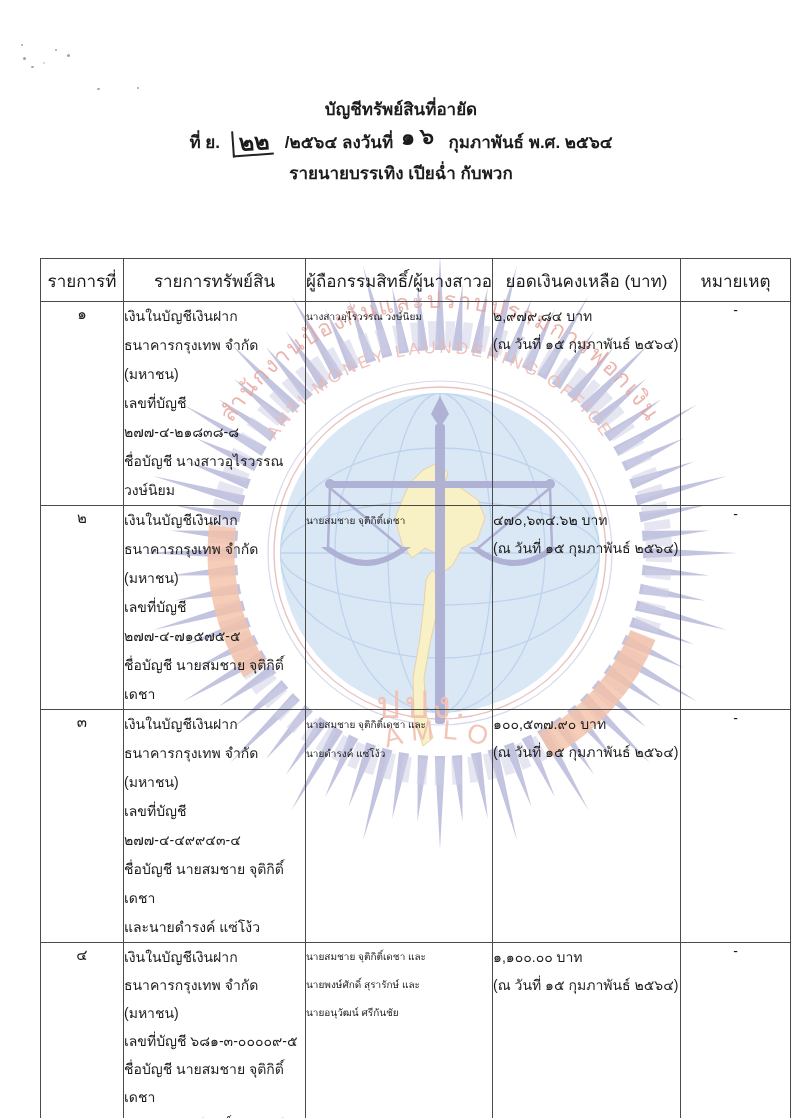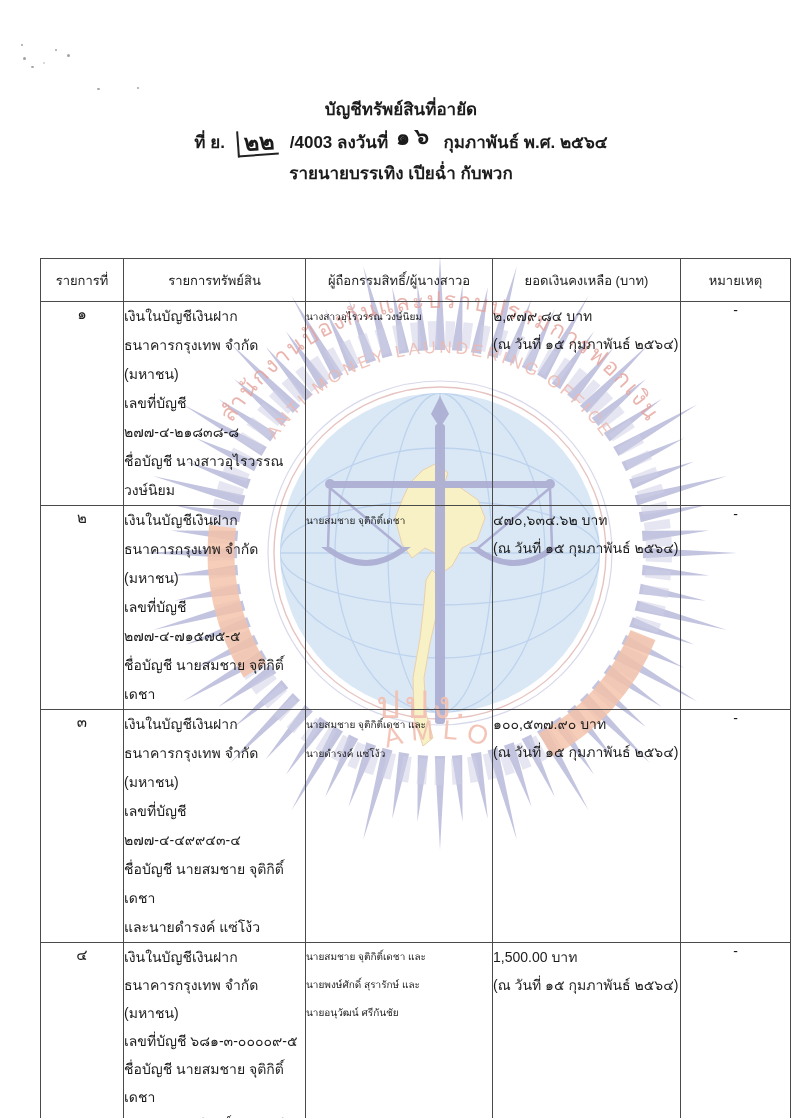--- a/index.html
+++ b/index.html
@@ -32,21 +32,21 @@
   
   table.assets {
     position:absolute; left:40px; top:258px; width:750px; z-index:2;
     border-collapse:collapse; table-layout:fixed; background:transparent;
   }
   table.assets th, table.assets td {
     border:1px solid #4a4a4a; vertical-align:top; padding:0; overflow:hidden;
   }
   table.assets thead th {
     height:42px; vertical-align:middle; text-align:center;
-    font-weight:normal; font-size:13px; white-space:nowrap;
+    font-weight:normal; font-size:17px; white-space:nowrap;
   }
   td.c-no   { text-align:center; font-size:15px; padding-top:8px; }
   td.c-asset{ font-size:14px; padding:6px 6px 0 12px;margin-left:27px; }
   td.c-owner{ font-size:10px; padding:6px 4px 0 4px; }
   td.c-amt  { text-align:left; font-size:14px; padding-top:8px; line-height:28px; }
   td.c-note { text-align:center; font-size:14px; padding-top:8px; }
   .prelines { white-space:pre-line; }
   tr.r1 { height:158px; } tr.r1 .prelines { line-height:29px; }
   tr.r2 { height:130px; } tr.r2 .prelines { line-height:29px; }
   tr.r3 { height:159px; } tr.r3 .prelines { line-height:29px; }
@@ -204,21 +204,21 @@
         <textPath href="#arcAmlo" startOffset="50%" text-anchor="middle">AMLO</textPath>
       </text>
     </g>
   </svg>
 
   <div class="doc-header">
     <div class="line">บัญชีทรัพย์สินที่อายัด</div>
     <div class="line">
       <span>ที่ ย.</span>
       <span class="hw-box">๒๒</span>
-      <span>/4003 ลงวันที่</span>
+      <span>/๒๕๖๔ ลงวันที่</span>
       <span class="hw-date">๑๖</span>
       <span>กุมภาพันธ์ พ.ศ. ๒๕๖๔</span>
     </div>
     <div class="line">รายนายบรรเทิง เปียฉ่ำ กับพวก</div>
   </div>
 
   <table class="assets">
     <colgroup>
       <col style="width:83px">
         <col style="width:182px">
@@ -299,21 +299,21 @@
 ชื่อบัญชี นายสมชาย จุติกิติ์เดชา
 และ นายพงษ์ศักดิ์ สุรารักษ์ และ
 นายอนุวัฒน์ ศรีกันชัย</div>
           </td>
         <td class="c-owner">
             <div class="prelines">นายสมชาย จุติกิติ์เดชา และ
 นายพงษ์ศักดิ์ สุรารักษ์ และ
 นายอนุวัฒน์ ศรีกันชัย</div>
           </td>
         <td class="c-amt">
-            <div>1,500.00 บาท</div>
+            <div>๑,๑๐๐.๐๐ บาท</div>
             <div>(ณ วันที่ ๑๕ กุมภาพันธ์ ๒๕๖๔)</div>
           </td>
         <td class="c-note">-</td>
       </tr>
 
     </tbody>
   </table>
 
 </div>
 

